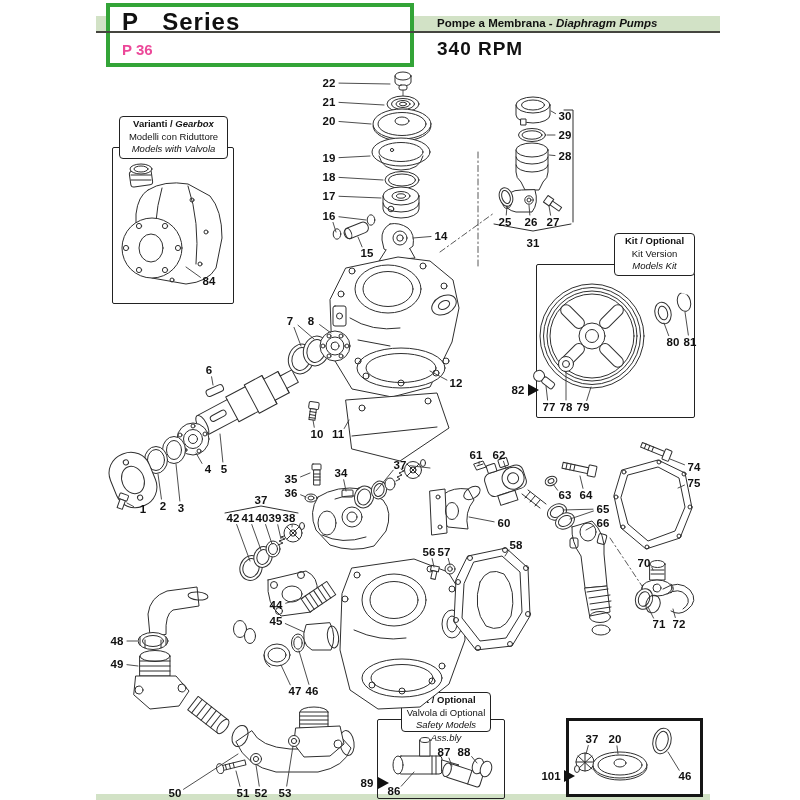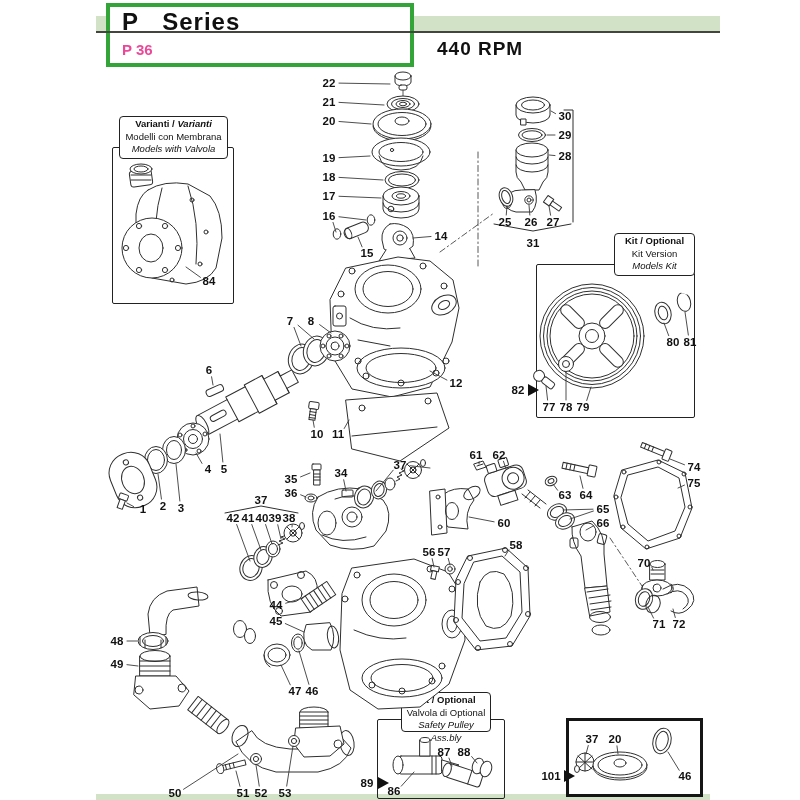--- a/index.html
+++ b/index.html
@@ -44,41 +44,44 @@
 <div class="page" id="page" style="--accent: #33a437; --band: #d2e2c6;">
 
   <div class="abs band"></div>
   <div class="abs rule"></div>
 
   <div class="abs title-box">
     <div class="series-title">P Series</div>
     <div class="model-code">P 36</div>
   </div>
 
-  <div class="abs rpm">440 RPM</div>
+  <div class="abs subtitle">
+    <span>Pompe a Membrana - </span><span class="it">Diaphragm Pumps</span>
+  </div>
+  <div class="abs rpm">340 RPM</div>
 
   <div class="abs obox" id="variant-obox"></div>
   <div class="abs lbox" id="variant-lbox">
-    <div class="b"><span>Varianti / </span><span class="it">Varianti</span></div>
-    <div>Modelli con Membrana</div>
+    <div class="b"><span>Varianti / </span><span class="it">Gearbox</span></div>
+    <div>Modelli con Riduttore</div>
     <div class="it">Models with Valvola</div>
   </div>
 
   <div class="abs obox" id="pulley-obox"></div>
   <div class="abs lbox" id="pulley-lbox">
     <div class="b">Kit / Optional</div>
     <div>Kit Version</div>
     <div class="it">Models Kit</div>
   </div>
 
   <div class="abs obox" id="safety-obox"></div>
   <div class="abs lbox" id="safety-lbox">
     <div class="b">Kit / Optional</div>
     <div>Valvola di Optional</div>
-    <div class="it">Safety Pulley Ass.bly</div>
+    <div class="it">Safety Models Ass.bly</div>
   </div>
 
   <div class="abs" id="kit101-box"></div>
   <div class="abs footer-strip"></div>
 
   <svg id="art" width="800" height="800" viewBox="0 0 800 800">
     <g stroke="#2f2f2f" fill="none" stroke-width="1" stroke-linecap="round" stroke-linejoin="round">
 
       <g>
         <path class="dash" d="M403,90 V100"></path>

